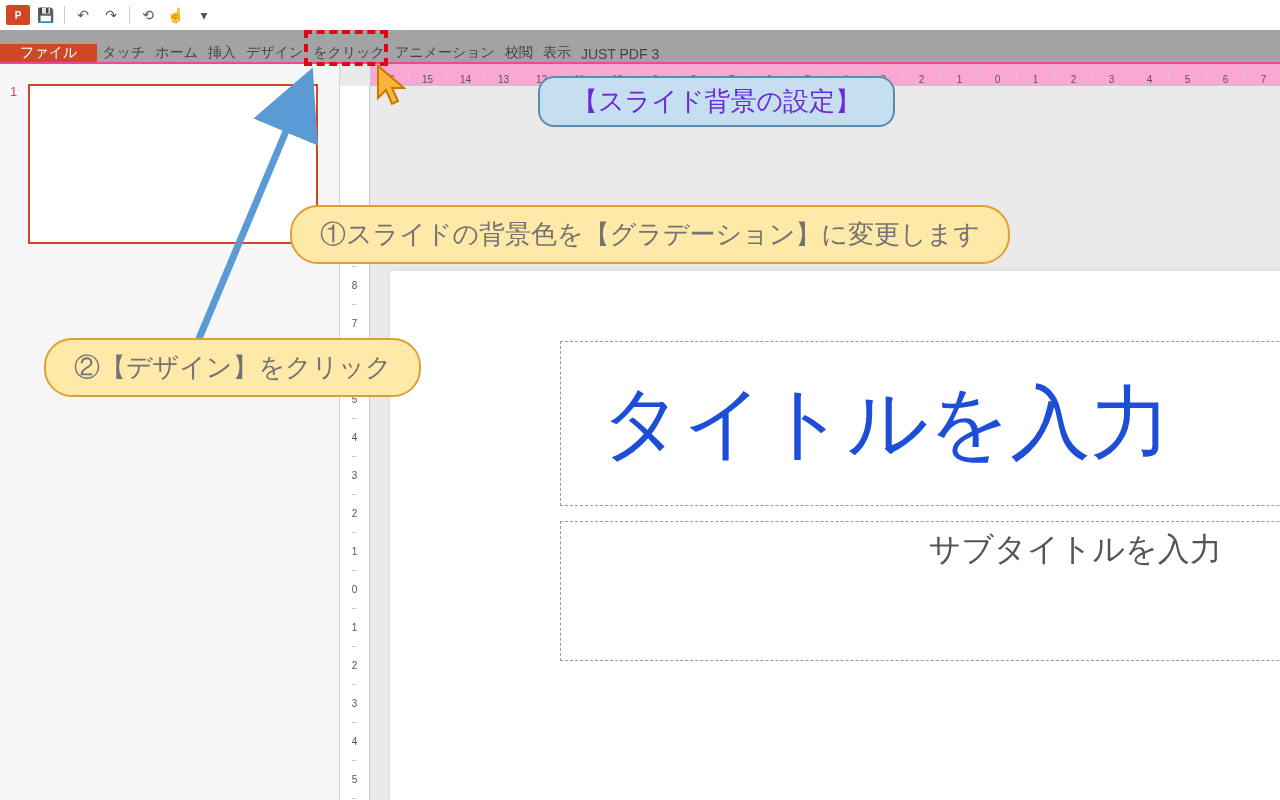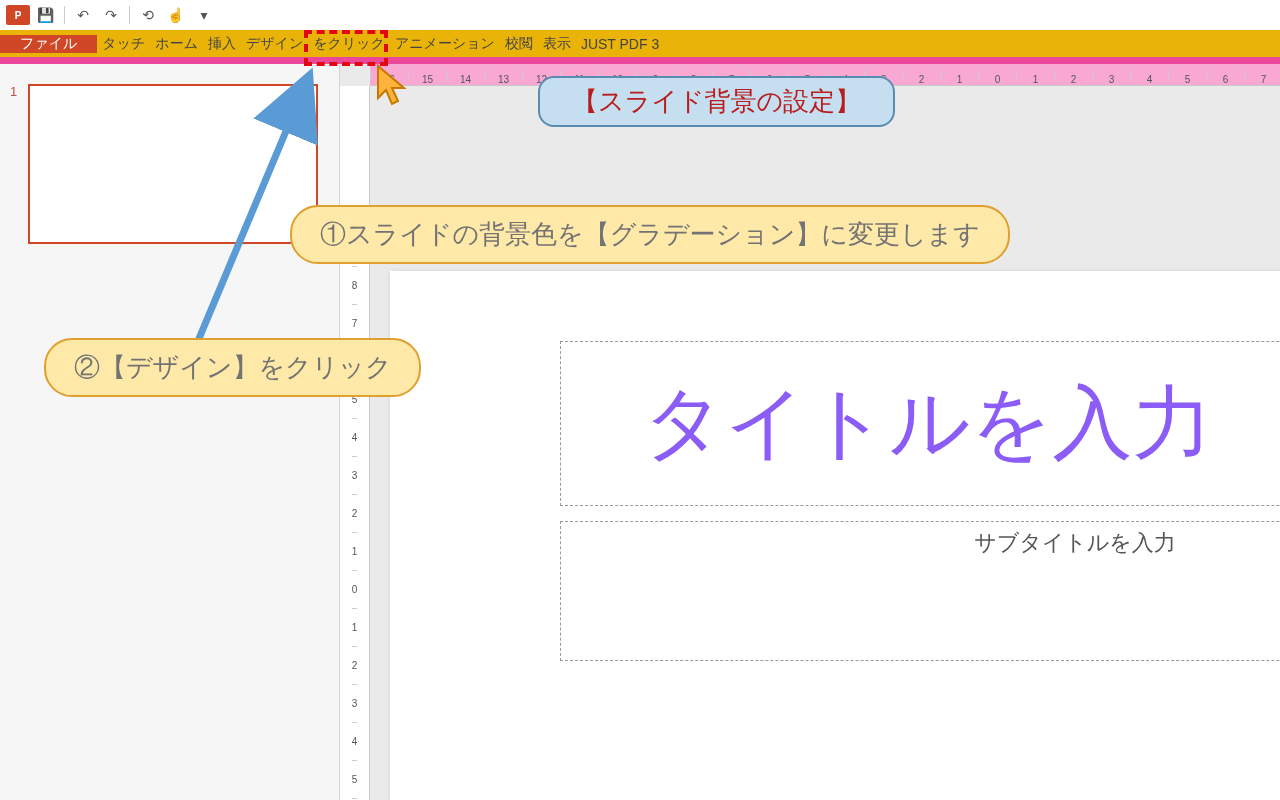--- a/index.html
+++ b/index.html
@@ -7,21 +7,21 @@
 
   
   .titlebar { height: 30px; background: #fff; display: flex; align-items: center; }
   .qat { display: flex; align-items: center; gap: 4px; padding: 0 6px; }
   .app-icon { width: 24px; height: 20px; background: #d04727; color: #fff; font-size: 10px; font-weight: bold; display: flex; align-items: center; justify-content: center; border-radius: 2px; }
   .qat-btn { width: 24px; height: 24px; display: flex; align-items: center; justify-content: center; color: #555; font-size: 14px; }
   .qat-sep { width: 1px; height: 18px; background: #ccc; margin: 0 2px; }
   .title-text { flex: 1; text-align: center; font-size: 14px; color: #555; }
 
   
-  .ribbon-tabs { height: 34px; background: #eab308; display: flex; align-items: center; border-bottom: 7px solid #ec4899; }
+  .ribbon-tabs { height: 34px; background: #a3a3a3; display: flex; align-items: flex-end; border-bottom: 2px solid #ec4899; }
   .tab { padding: 0 5px; display: flex; align-items: center; font-size: 14px; color: #444; cursor: pointer; white-space: nowrap; position: relative; }
   .tab.file { background: #d04727; color: #fff; padding: 0 20px; }
   .tab.highlight-target { z-index: 5; }
   .highlight-box { position: absolute; top: 30px; left: 304px; width: 84px; height: 36px; border: 4px dashed #e30613; pointer-events: none; z-index: 10; }
 
   
   .workspace { display: flex; height: calc(800px - 64px); }
   .thumb-panel { width: 340px; background: #f6f6f6; border-right: 1px solid #d4d4d4; padding: 20px 10px 10px 10px; }
   .thumb-wrap { display: flex; }
   .thumb-num { width: 18px; font-size: 13px; color: #c0504d; }
@@ -32,27 +32,27 @@
   .ruler-h { position: absolute; top: 0; left: 30px; right: 0; height: 22px; background: #f9a8d4; border-bottom: 1px solid #c8c8c8; overflow: hidden; }
   .ruler-h-inner { position: absolute; left: 0; top: 0; height: 100%; display: flex; align-items: center; font-size: 10px; color: #555; }
   .ruler-v { position: absolute; top: 22px; left: 0; width: 30px; bottom: 0; background: #fff; border-right: 1px solid #c8c8c8; }
   .ruler-v-inner { position: absolute; top: 180px; left: 0; width: 100%; display: flex; flex-direction: column; align-items: center; font-size: 10px; color: #555; }
   .rh-tick { width: 38px; text-align: center; border-left: 1px solid #ccc; height: 6px; line-height: 0; padding-top: 10px; }
   .rv-tick { height: 38px; display: flex; align-items: center; border-top: 1px solid #ccc; }
 
   .canvas-bg { position: absolute; top: 22px; left: 30px; right: 0; bottom: 0; background: #eaeaea; }
   .slide { position: absolute; top: 185px; left: 20px; width: 1200px; height: 680px; background: #fff; box-shadow: 2px 2px 6px rgba(0,0,0,0.2); }
   .title-ph { position: absolute; top: 70px; left: 170px; right: 0; height: 165px; border: 1px dashed #999; overflow: hidden; display: flex; align-items: center; padding-left: 40px; }
-  .title-ph span { font-size: 80px; color: #8b5cf6; white-space: nowrap; margin-left: 42px; }
+  .title-ph span { font-size: 80px; color: #1d4ed8; white-space: nowrap; }
   .sub-ph { position: absolute; top: 250px; left: 170px; right: 0; height: 140px; border: 1px dashed #999; display: flex; align-items: flex-start; justify-content: center; padding-top: 6px; }
-  .sub-ph span { font-size: 22px; color: #555; }
+  .sub-ph span { font-size: 32px; color: #555; }
 
   
   .callout { position: absolute; background: #ffe9a8; border: 2px solid #e0a030; border-radius: 28px; padding: 10px 28px; font-size: 26px; color: #737373; white-space: nowrap; z-index: 20; }
-  .callout-blue { position: absolute; background: #c5dff0; border: 2px solid #5a8bb0; border-radius: 16px; padding: 6px 32px; font-size: 26px; color: #b91c1c; z-index: 20; }
+  .callout-blue { position: absolute; background: #c5dff0; border: 2px solid #5a8bb0; border-radius: 16px; padding: 6px 32px; font-size: 26px; color: #6d28d9; z-index: 20; }
 
   
   .arrow-svg { position: absolute; z-index: 15; pointer-events: none; }
 
   
   .cursor-icon { position: absolute; top: 62px; left: 372px; z-index: 30; pointer-events: none; }
 </style>
 </head>
 <body>
 

